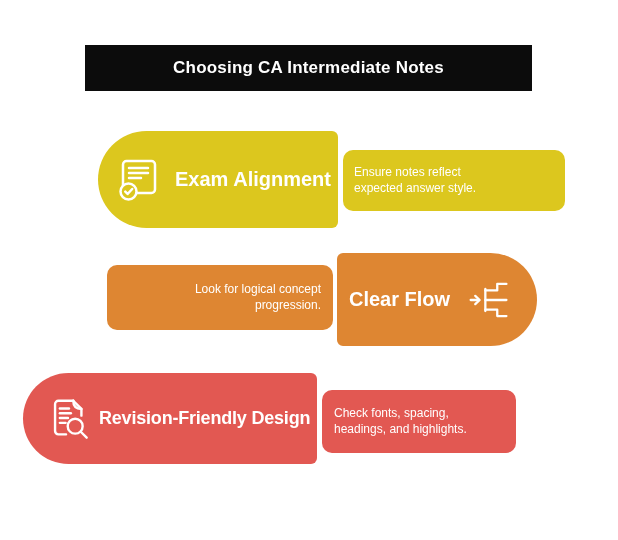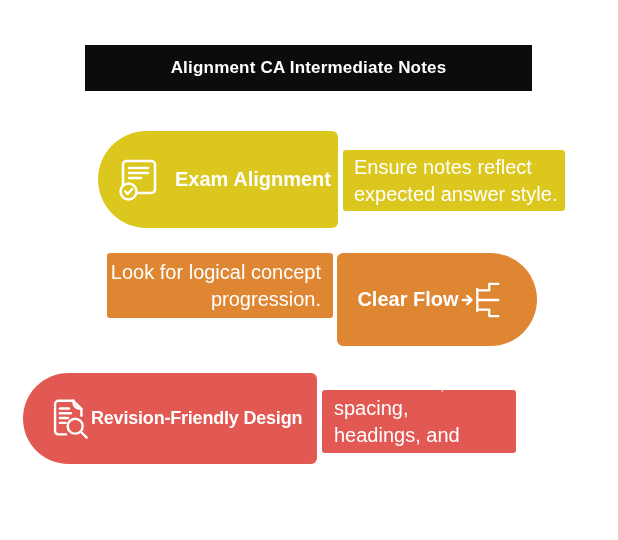--- a/index.html
+++ b/index.html
@@ -32,35 +32,35 @@
     color: var(--c-text_on_color, #ffffff);
   }
   .pill-label { font-weight:700; white-space:nowrap; }
 
   .pill-1 { left:98px;  top:131px; width:240px; height:97px;
             border-radius:48.5px 6px 6px 48.5px; padding-left:17px; gap:12px; box-sizing:border-box; }
   .pill-1 .pill-label { font-size:20px; }
 
   .pill-2 { left:337px; top:253px; width:200px; height:93px;
             border-radius:6px 46.5px 46.5px 6px; padding:0 26px 0 12px;
-            justify-content:center; box-sizing:border-box; }
+            justify-content:space-between; box-sizing:border-box; }
   .pill-2 .pill-label { font-size:20px; }
 
   .pill-3 { left:23px;  top:373px; width:294px; height:91px;
-            border-radius:45.5px 6px 6px 45.5px; padding-left:22px; box-sizing:border-box; }
+            border-radius:45.5px 6px 6px 45.5px; padding-left:22px; gap:8px; box-sizing:border-box; }
   .pill-3 .pill-label { font-size:18px; letter-spacing:-0.2px; }
 
   .desc {
     position:absolute; display:flex; align-items:center;
     color: var(--c-text_on_color, #ffffff);
-    font-size:20px; line-height:1.32; border-radius:3px; box-sizing:border-box;
+    font-size:12px; line-height:1.32; border-radius:10px; box-sizing:border-box;
     white-space:pre-line;
   }
   .desc-1 { left:343px; top:150px; width:222px; height:61px; padding-left:11px; }
-  .desc-2 { left:107px; top:253px; width:226px; height:65px; padding-right:12px;
+  .desc-2 { left:107px; top:265px; width:226px; height:65px; padding-right:12px;
             justify-content:flex-end; text-align:right; }
   .desc-3 { left:322px; top:390px; width:194px; height:63px; padding-left:12px; }
 
   .icon { display:flex; align-items:center; justify-content:center; flex:0 0 auto; }
   .icon svg { display:block; }
   .icon path, .icon polyline, .icon line, .icon rect {
     fill:none; stroke:#ffffff; stroke-width:2.5; stroke-linecap:round; stroke-linejoin:round;
   }
   .fill-yellow { fill: var(--c-yellow, #dcc71e) !important; }
   .fill-red    { fill: var(--c-red,    #e25852) !important; }
@@ -73,21 +73,21 @@
   .logo-green { color: var(--c-logo_green, #2aab67); }
   .logo-domain { font-size:13px; color: var(--c-logo_domain, #5a5a5a);
                  margin-top:1px; padding-right:3px; }
 </style>
 </head>
 <body>
 
 <div class="canvas">
 
   <div class="banner">
-    <span>Alignment CA Intermediate Notes</span>
+    <span>Choosing CA Intermediate Notes</span>
   </div>
 
   <div class="pill pill-1 row-yellow">
     <span class="icon">
       <svg width="48" height="48" viewBox="0 0 48 48">
         <rect x="8" y="5" width="32" height="32" rx="3.5"></rect>
         <path d="M14 12 H33"></path>
         <path d="M14 17 H33"></path>
         <path d="M14 22 H26"></path>
         <circle class="badge fill-yellow" cx="13.5" cy="35.5" r="8"></circle>

